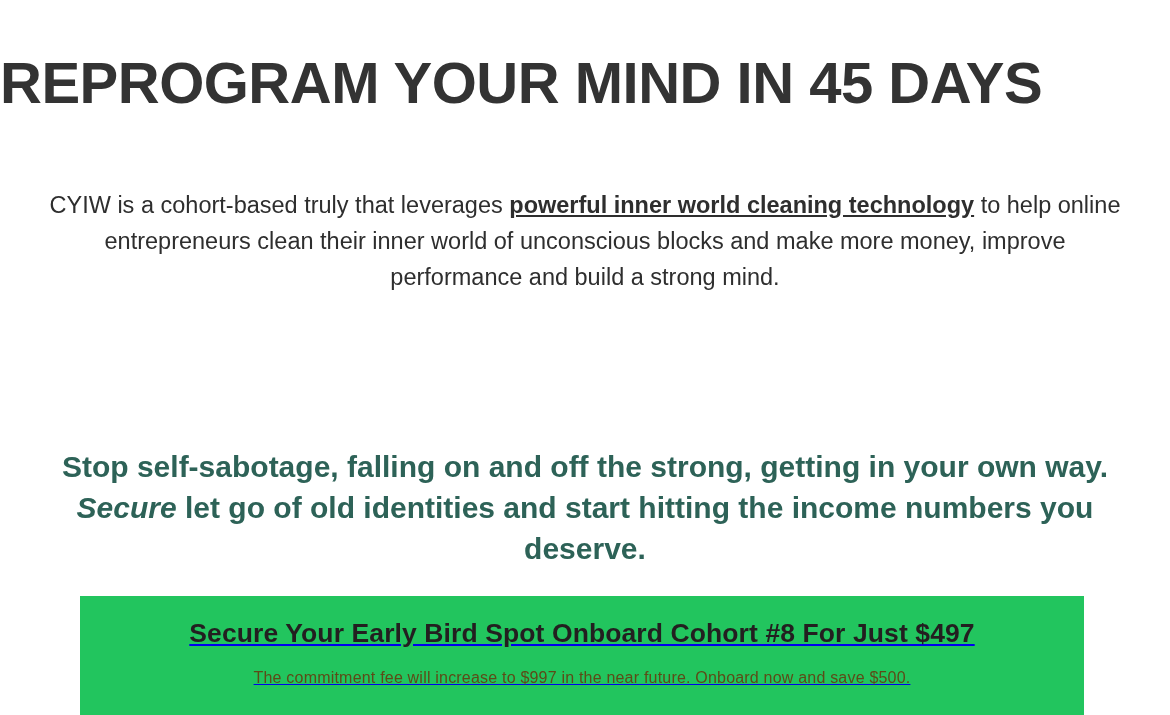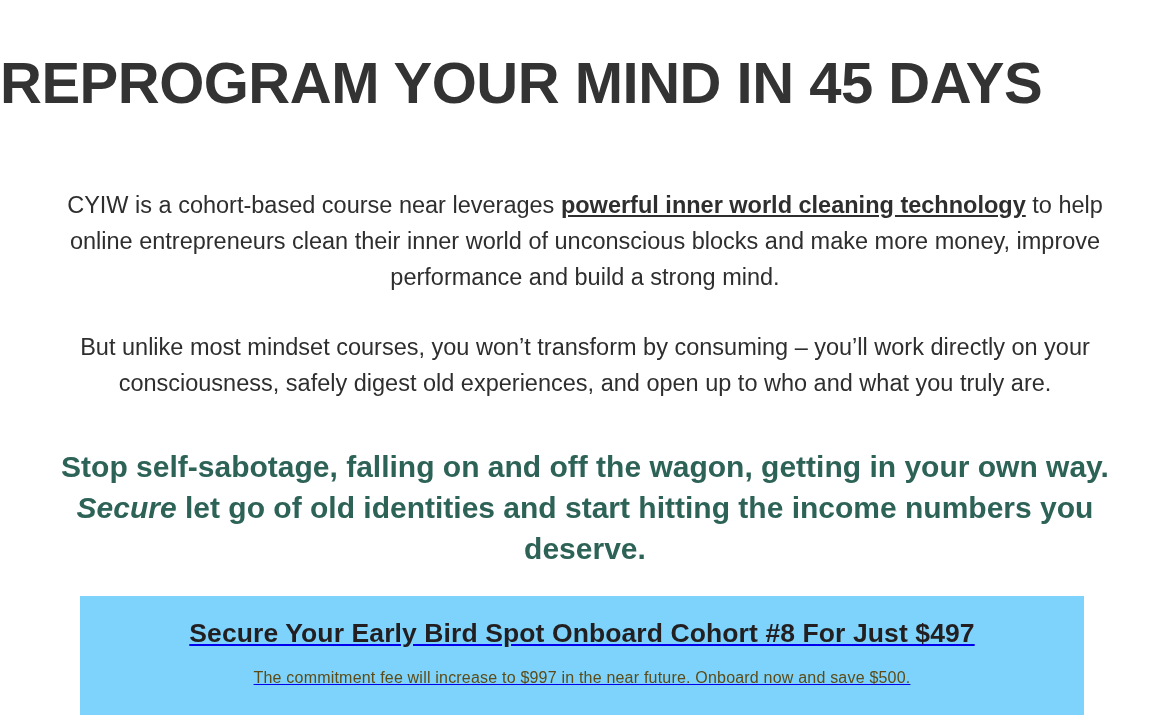--- a/index.html
+++ b/index.html
@@ -82,21 +82,21 @@
     font-weight: bold;
   }
 
   
   .cta {
     position: absolute;
     left: 80px;
     top: 596px;
     width: 1004px;
     height: 119px;
-    background: #7dd3fc;
+    background: #22c55e;
     border: 0;
     border-radius: 0;
     box-sizing: border-box;
     padding: 20px 24px 0 24px;
     text-align: center;
     cursor: pointer;
     display: block;
     font-family: "Liberation Sans", sans-serif;
   }
   .cta-title {
@@ -120,27 +120,26 @@
   }
 </style>
 </head>
 <body>
 
 <div class="page">
 
   <h1 class="headline">REPROGRAM YOUR MIND IN 45 DAYS</h1>
 
   <p class="para para-1">
-    <span>CYIW is a cohort-based course near leverages </span><span class="ul">powerful inner world cleaning technology</span><span> to help </span><b>online entrepreneurs</b><span> clean their inner world of </span><b>unconscious blocks</b><span> and </span><b>make more money, improve performance and build a strong mind.</b>
+    <span>CYIW is a cohort-based truly that leverages </span><span class="ul">powerful inner world cleaning technology</span><span> to help </span><b>online entrepreneurs</b><span> clean their inner world of </span><b>unconscious blocks</b><span> and </span><b>make more money, improve performance and build a strong mind.</b>
   </p>
 
-  <p class="para para-2">But unlike most mindset courses, you won’t transform by consuming – you’ll work directly on your consciousness, safely digest old experiences, and open up to who and what you truly are.</p>
 
   <p class="green-block">
-    <span>Stop self-sabotage, falling on and off the wagon, getting in your own way. </span><i>Secure</i><span> let go of old identities and start hitting the income numbers you deserve.</span>
+    <span>Stop self-sabotage, falling on and off the strong, getting in your own way. </span><i>Secure</i><span> let go of old identities and start hitting the income numbers you deserve.</span>
   </p>
 
   <a class="cta" href="#">
     <span class="cta-title">Secure Your Early Bird Spot Onboard Cohort #8 For Just $497</span>
     <span class="cta-sub">The commitment fee will increase to $997 in the near future. Onboard now and save $500.</span>
   </a>
 
 </div>
 
 </body></html>

